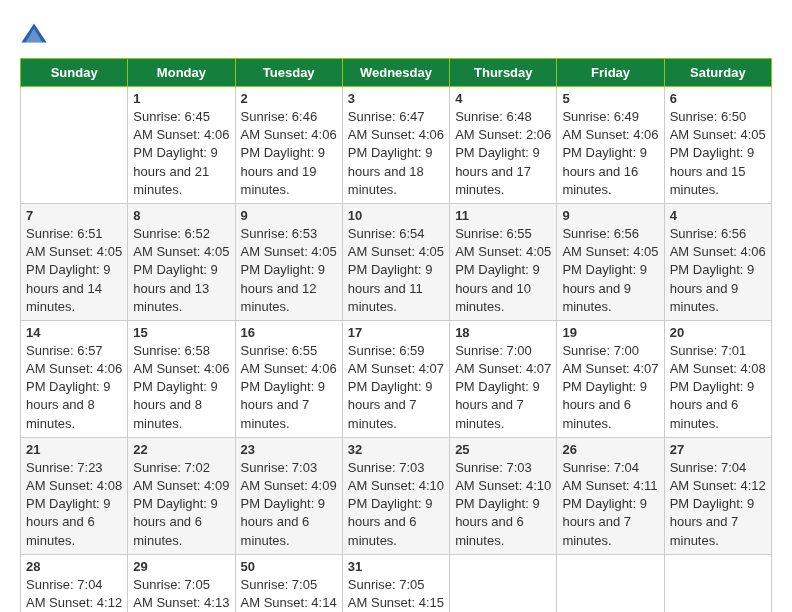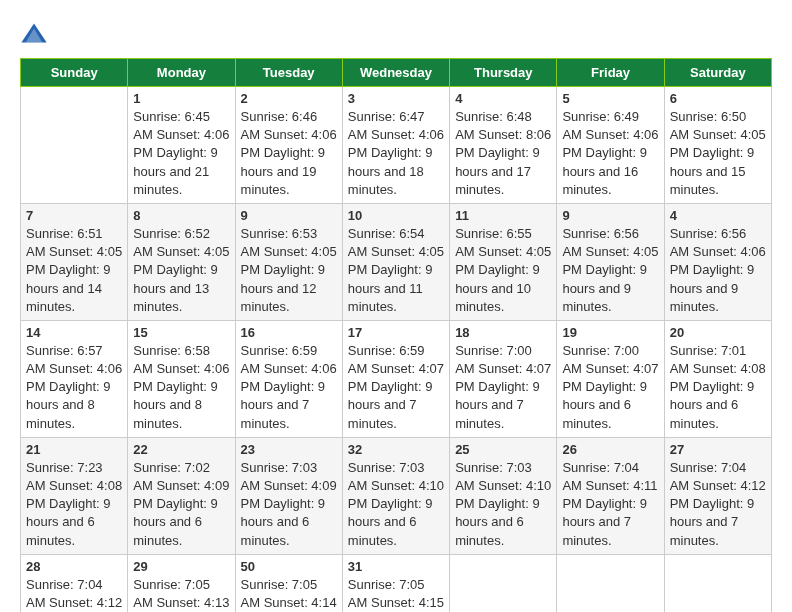--- a/index.html
+++ b/index.html
@@ -140,21 +140,21 @@
         <td>
           <div class="day-number">3</div>
           <div class="day-info">Sunrise: 6:47 AM
 Sunset: 4:06 PM
 Daylight: 9 hours
 and 18 minutes.</div>
         </td>
         <td>
           <div class="day-number">4</div>
           <div class="day-info">Sunrise: 6:48 AM
-Sunset: 8:06 PM
+Sunset: 2:06 PM
 Daylight: 9 hours
 and 17 minutes.</div>
         </td>
         <td>
           <div class="day-number">5</div>
           <div class="day-info">Sunrise: 6:49 AM
 Sunset: 4:06 PM
 Daylight: 9 hours
 and 16 minutes.</div>
         </td>
@@ -227,21 +227,21 @@
         </td>
         <td>
           <div class="day-number">15</div>
           <div class="day-info">Sunrise: 6:58 AM
 Sunset: 4:06 PM
 Daylight: 9 hours
 and 8 minutes.</div>
         </td>
         <td>
           <div class="day-number">16</div>
-          <div class="day-info">Sunrise: 6:59 AM
+          <div class="day-info">Sunrise: 6:55 AM
 Sunset: 4:06 PM
 Daylight: 9 hours
 and 7 minutes.</div>
         </td>
         <td>
           <div class="day-number">17</div>
           <div class="day-info">Sunrise: 6:59 AM
 Sunset: 4:07 PM
 Daylight: 9 hours
 and 7 minutes.</div>

